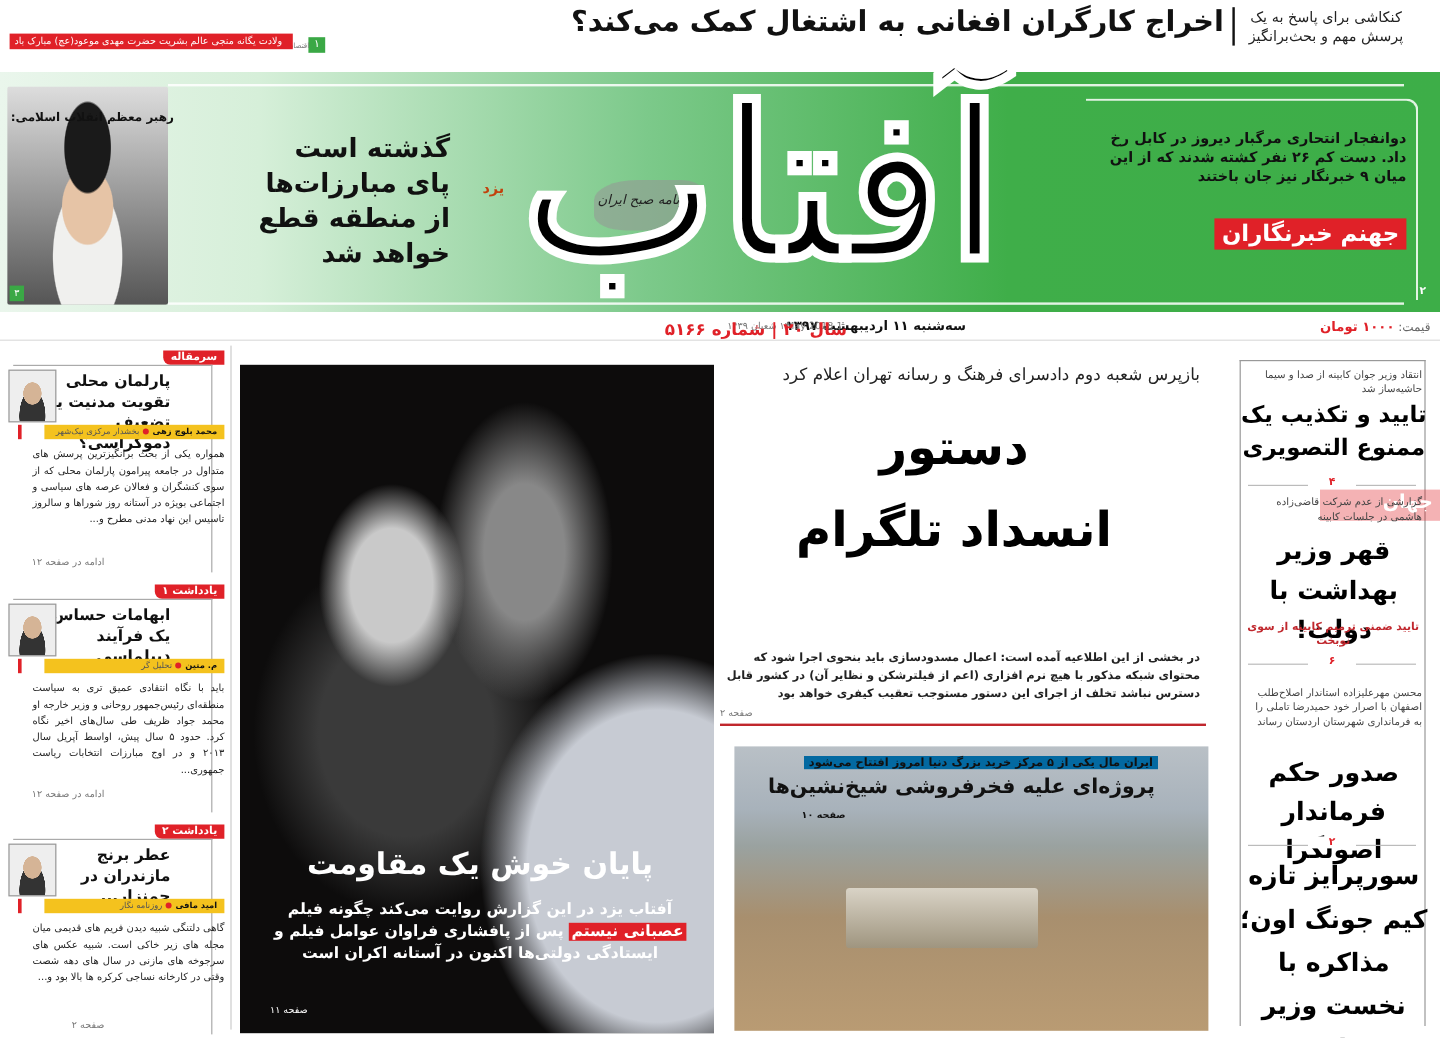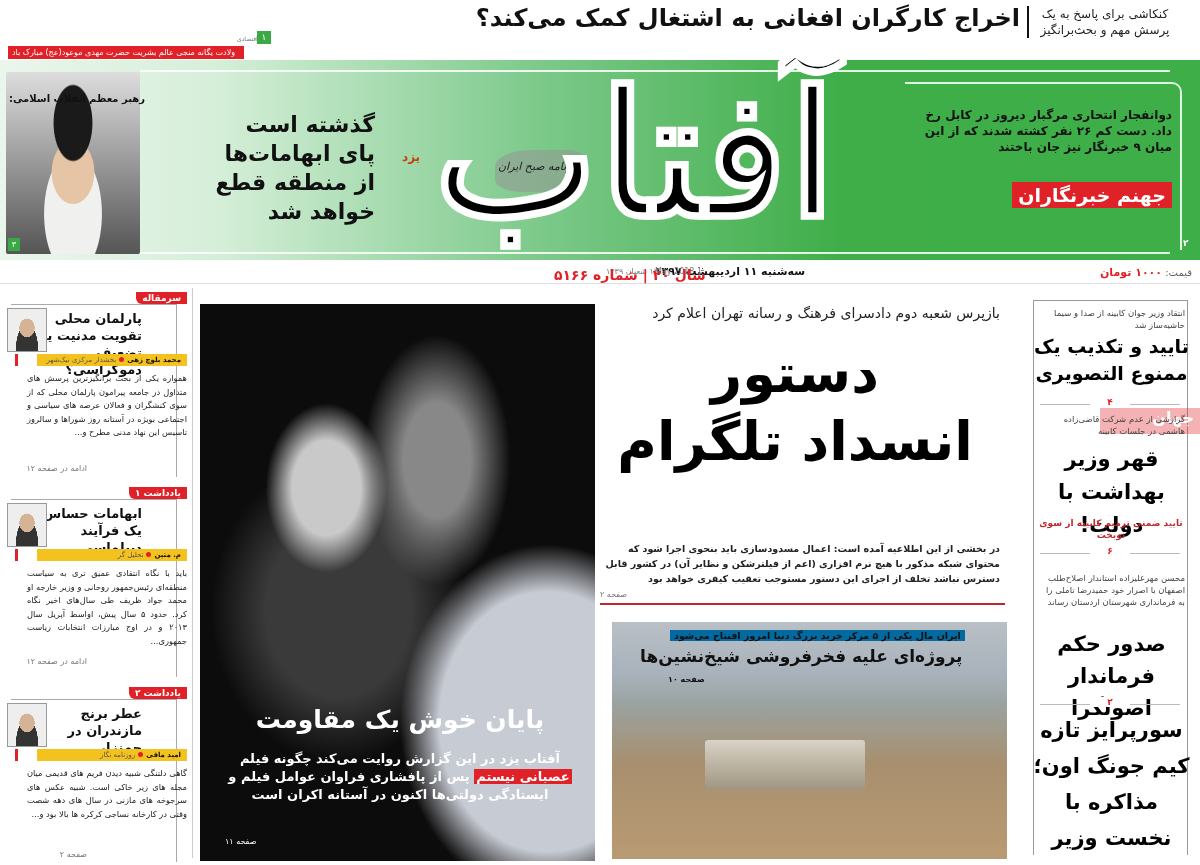--- a/index.html
+++ b/index.html
@@ -5,21 +5,21 @@
 *{box-sizing:border-box;margin:0;padding:0}
 body{width:1200px;height:865px;background:#fff;font-family:"DejaVu Sans",sans-serif;position:relative;overflow:hidden;direction:rtl;color:#111}
 .abs{position:absolute}
 
 #top-strip{left:0;top:0;width:1200px;height:44px;background:#fff}
 #top-kicker{right:20px;top:6px;width:150px;font-size:12px;line-height:16px;color:#222;text-align:center}
 #top-divider{left:1027px;top:6px;width:2px;height:32px;background:#111}
 #top-headline{right:180px;top:4px;font-size:24px;font-weight:bold;white-space:nowrap;color:#111}
 #top-page-badge{left:257px;top:31px;width:14px;height:13px;background:#3aa845;color:#fff;font-size:9px;text-align:center;line-height:13px}
 #top-page-section{left:237px;top:35px;font-size:6px;color:#777}
-#birthday-banner{left:8px;top:46px;width:236px;height:13px;background:#e02128;color:#fff;font-size:8px;line-height:13px;padding:0 4px;white-space:nowrap;overflow:hidden;text-align:left}
+#birthday-banner{left:8px;top:28px;width:236px;height:13px;background:#e02128;color:#fff;font-size:8px;line-height:13px;padding:0 4px;white-space:nowrap;overflow:hidden;text-align:left}
 
 #masthead{left:0;top:60px;width:1200px;height:200px;background:linear-gradient(to left,#3dae48 0%,#3fae49 30%,#7cc98a 55%,#d6efd9 82%,#eaf6ec 100%)}
 #mast-line-top{left:140px;top:70px;width:1030px;height:2px;background:rgba(255,255,255,.85)}
 #mast-line-bot{left:140px;top:252px;width:1030px;height:2px;background:rgba(255,255,255,.85)}
 #leader-photo{left:6px;top:72px;width:134px;height:182px;background:radial-gradient(ellipse at 50% 28%,#1a1a1a 0 20%,transparent 21%),radial-gradient(ellipse at 50% 55%,#e6c4a6 0 22%,transparent 23%),radial-gradient(ellipse at 50% 78%,#f0f0ee 0 30%,transparent 31%),linear-gradient(#ddd,#555);border-radius:2px}
 #leader-badge{left:8px;top:238px;width:12px;height:13px;background:#3aa845;color:#fff;font-size:8px;text-align:center;line-height:13px}
 #leader-kicker{right:1055px;top:93px;font-size:10px;font-weight:bold;color:#111;white-space:nowrap}
 #leader-quote{left:150px;top:110px;width:225px;text-align:right;font-size:22px;font-weight:bold;line-height:29px;color:#111}
 #logo-text{left:400px;top:52px;width:470px;height:215px;font-family:"DejaVu Serif",serif;font-size:175px;font-weight:bold;color:#000;text-align:center;line-height:205px;letter-spacing:-8px;-webkit-text-stroke:2px #fff}
 #logo-sub{left:495px;top:150px;width:90px;height:42px;background:rgba(150,150,150,.55);border-radius:40% 20% 50% 30%}
@@ -49,21 +49,21 @@
 .op-more{position:absolute;right:100px;font-size:8px;color:#777;white-space:nowrap}
 .col-divider{left:192px;top:288px;width:1px;height:570px;background:#ccc}
 
 #cinema-photo{left:200px;top:304px;width:395px;height:557px;background:radial-gradient(ellipse at 32% 33%,#c9c9c9 0 9%,transparent 16%),radial-gradient(ellipse at 60% 28%,#888 0 10%,transparent 22%),radial-gradient(ellipse at 88% 75%,#c7cbd3 0 22%,transparent 30%),radial-gradient(ellipse at 35% 55%,#3a3a3a 0 20%,transparent 35%),#0d0c0c}
 #cinema-title{left:230px;top:705px;width:340px;text-align:center;color:#fff;font-size:25px;font-weight:bold}
 #cinema-body{left:225px;top:750px;width:350px;text-align:center;color:#fff;font-size:13px;line-height:18px;font-weight:bold}
 #cinema-body .hl{background:#e02128;color:#fff;padding:0 2px}
 #cinema-page{left:225px;top:837px;color:#fff;font-size:8px}
 
 #lead-kicker{right:200px;top:305px;width:400px;font-size:14px;text-align:right;color:#222}
-#lead-headline{right:215px;top:340px;width:380px;font-size:54px;font-weight:bold;line-height:68px;text-align:center;color:#000}
+#lead-headline{right:215px;top:340px;width:380px;font-size:40px;font-weight:bold;line-height:68px;text-align:center;color:#000}
 #lead-body{right:200px;top:541px;width:405px;font-size:9.5px;line-height:15px;text-align:right;font-weight:bold;color:#222}
 #lead-rule{left:600px;top:603px;width:405px;height:2px;background:#c0272d}
 #mall-photo{left:612px;top:622px;width:395px;height:237px;background:linear-gradient(#b9c0c6 0%,#a8b2bb 22%,#9aa2a0 35%,#a88f6e 60%,#b99b73 100%)}
 #mall-building{left:705px;top:740px;width:160px;height:50px;background:linear-gradient(#d9d3c6,#9f957f);border-radius:3px}
 #mall-kicker{left:670px;top:630px;background:#0369a1;color:#111;font-size:9.5px;font-weight:bold;padding:0 4px;white-space:nowrap}
 #mall-headline{left:640px;top:646px;width:350px;text-align:left;font-size:17px;font-weight:bold;color:#111}
 #mall-page{left:668px;top:675px;font-size:8px;font-weight:bold;color:#111}
 
 #right-col-box{left:1033px;top:300px;width:155px;height:555px;border:1px solid #999;border-bottom:none}
 .rc-kicker{position:absolute;left:1037px;width:148px;text-align:right;font-size:8.5px;line-height:12px;color:#444}
@@ -86,21 +86,21 @@
 
 <div class="abs" id="masthead"></div>
 <div class="abs" id="mast-line-top"></div>
 <div class="abs" id="mast-line-bot"></div>
 
 <div class="abs" id="leader-photo"></div>
 <div class="abs" id="leader-badge">۳</div>
 <div class="abs" id="leader-kicker">رهبر معظم انقلاب اسلامی:</div>
 <div class="abs" id="leader-quote">
   <div>گذشته است</div>
-  <div>پای ابهامات‌ها</div>
+  <div>پای مبارزات‌ها</div>
   <div>از منطقه قطع خواهد شد</div>
 </div>
 
 <div class="abs" id="logo-sub"></div>
 <div class="abs" id="logo-sub-text">روزنامه صبح ایران</div>
 <div class="abs" id="logo-city">یزد</div>
 <div class="abs" id="logo-text">آفتاب</div>
 
 <div class="abs" id="right-box"></div>
 <div class="abs" id="right-lead">دوانفجار انتحاری مرگبار دیروز در کابل رخ داد. دست کم ۲۶ نفر کشته شدند که از این میان ۹ خبرنگار نیز جان باختند</div>

